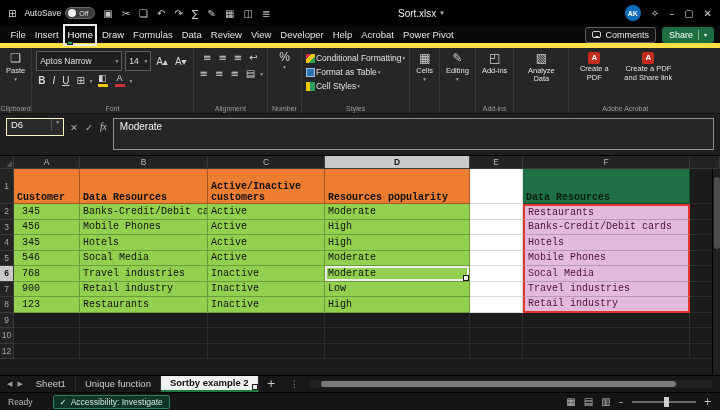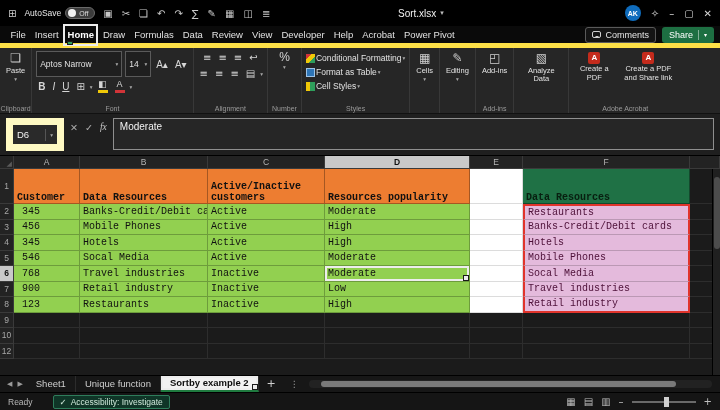--- a/index.html
+++ b/index.html
@@ -18,52 +18,52 @@
   .qicons { display:flex; align-items:center; gap:9px; font-size:10px; color:#c9c9c9; }
   .doc-title { position:absolute; left:398px; top:0; height:26px; display:flex; align-items:center; gap:4px; font-size:10px; color:#f0f0f0; }
   .doc-title .caret { font-size:7px; color:#bbb; }
   .tb-right { margin-left:auto; display:flex; align-items:center; gap:10px; }
   .avatar { width:16px; height:16px; border-radius:50%; background:#0f6cbd; color:#fff; font-size:7px; font-weight:bold; display:flex; align-items:center; justify-content:center; }
   .winbtn { font-size:10px; color:#d8d8d8; }
 
   
   .menubar { height:22px; background:#0a0a0a; display:flex; align-items:center; padding:0 6px; border-bottom:5px solid #fde047; flex:none; }
   .mtab { font-size:9.5px; color:#e2e2e2; padding:0 4.5px; height:22px; display:flex; align-items:center; position:relative; white-space:nowrap; }
-  .mtab.active { font-weight:bold; color:#fff; }
+  .mtab.active { font-weight:normal; color:#fff; }
   .mtab.active::after { content:""; position:absolute; left:4px; right:4px; bottom:1px; height:2px; background:#2e9e5b; }
   .mb-right { margin-left:auto; display:flex; align-items:center; gap:6px; }
   .comments-btn { display:flex; align-items:center; gap:4px; border:1px solid #5a5a5a; border-radius:3px; height:16px; padding:0 6px; font-size:9px; color:#e6e6e6; background:#141414; white-space:nowrap; }
   .bubble { width:9px; height:7px; border:1px solid #cfcfcf; border-radius:2px; position:relative; }
   .bubble::after { content:""; position:absolute; left:2px; bottom:-3px; border:2px solid transparent; border-top-color:#cfcfcf; }
   .share-btn { display:flex; align-items:center; gap:5px; background:#1d6f42; border-radius:3px; height:16px; padding:0 7px; font-size:9px; color:#fff; white-space:nowrap; }
   .share-btn .div { width:1px; height:10px; background:rgba(255,255,255,.45); }
   .share-btn .caret { font-size:6px; }
 
   
   .ribbon { height:66px; background:#262626; display:flex; align-items:stretch; border-bottom:1px solid #111; flex:none; overflow:hidden; }
   .rgroup { position:relative; display:flex; flex-direction:column; align-items:center; padding:3px 4px 11px; border-right:1px solid #383838; flex:none; }
   .glabel { position:absolute; bottom:0; left:0; right:0; text-align:center; font-size:7px; color:#9a9a9a; padding-bottom:1px; white-space:nowrap; }
   .big { display:flex; flex-direction:column; align-items:center; justify-content:center; gap:1px; font-size:7.5px; color:#e3e3e3; text-align:center; padding:1px 2px; line-height:1.15; }
   .bicon { font-size:12px; color:#cfcfcf; }
   .crt { font-size:5.5px; color:#a8a8a8; }
   .frow { display:flex; align-items:center; gap:3px; margin-bottom:3px; }
-  .combo { display:flex; align-items:center; justify-content:space-between; background:#1f1f1f; border:1px solid #5a5a5a; height:26px; font-size:8.5px; color:#e0e0e0; padding:0 3px; gap:4px; white-space:nowrap; }
+  .combo { display:flex; align-items:center; justify-content:space-between; background:#1f1f1f; border:1px solid #5a5a5a; height:20px; font-size:8.5px; color:#e0e0e0; padding:0 3px; gap:4px; white-space:nowrap; }
   .ib { font-size:10px; color:#d6d6d6; line-height:13px; padding:0 2px; display:flex; align-items:flex-end; gap:1px; }
   .colA { display:flex; flex-direction:column; align-items:center; line-height:9px; font-size:9px; color:#d6d6d6; padding:0 2px; }
   .cbar { width:10px; height:3px; margin-top:1px; }
   .stylerow { display:flex; align-items:center; gap:1px; font-size:8.5px; color:#e3e3e3; height:14px; white-space:nowrap; align-self:flex-start; }
   .sq { width:9px; height:9px; flex:none; }
   .sq-cf { background:linear-gradient(135deg,#d13438 33%,#f0c808 33% 66%,#2e9e5b 66%); }
   .sq-tbl { background:#2e75b6; border:1px solid #9ec3e6; }
   .sq-cs { background:linear-gradient(90deg,#f0c808 50%,#2e9e5b 50%); }
   .pdficon { width:12px; height:12px; background:#c42b1c; color:#fff; font-size:8px; font-weight:bold; display:flex; align-items:center; justify-content:center; border-radius:2px; }
 
   
   .fbar { height:42px; background:#1f1f1f; display:flex; align-items:flex-start; gap:6px; padding:4px 6px; border-bottom:1px solid #000; flex:none; }
-  .namebox { width:58px; height:33px; background:#2a2a2a; border:7px solid #fef9c3; display:flex; align-items:center; font-size:9.5px; color:#f0f0f0; padding:0 4px; gap:4px; }
+  .namebox { width:58px; height:18px; background:#2a2a2a; border:1px solid #fef9c3; display:flex; align-items:flex-start; font-size:9.5px; color:#f0f0f0; padding:0 4px; gap:4px; }
   .namebox .div { width:1px; height:12px; background:#555; margin-left:auto; }
   .fxgroup { display:flex; align-items:center; gap:7px; height:18px; font-size:9.5px; color:#aaa; }
   .fx { font-family:"Liberation Serif",serif; font-style:italic; color:#c8c8c8; }
   .finput { flex:1; height:32px; background:#262626; border:1px solid #8f8f8f; font-size:10px; color:#f2f2f2; padding:2px 6px; }
 
   
   .gridwrap { height:218.5px; position:relative; background:#1b1b1b; flex:none; overflow:hidden; }
   .grow { display:flex; }
   .hHdr { height:13px; }
   .h1 { height:35px; }

